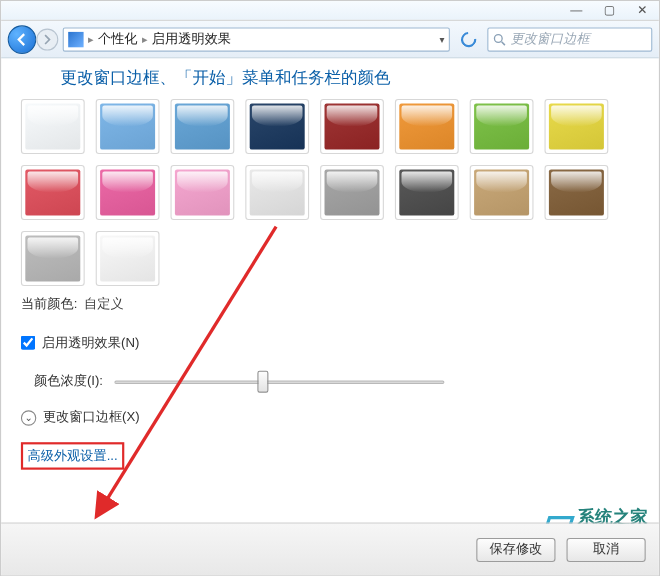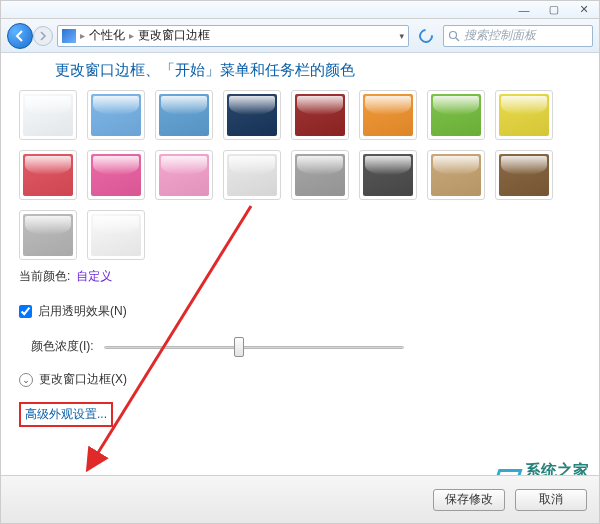--- a/index.html
+++ b/index.html
@@ -122,21 +122,21 @@
     left: 2px; top: 2px; right: 2px;
     height: 45%;
     background: linear-gradient(rgba(255,255,255,.85), rgba(255,255,255,0));
     border-radius: 2px 2px 50% 50%;
   }
   .cur-row {
     display: flex; gap: 6px; align-items: flex-start;
     margin: 8px 0;
     color: #333;
   }
-  .cur-val { color: #6d28d9; }
+  .cur-val { color: #404040; }
   .check-row {
     display: flex; gap: 6px; align-items: center;
     margin: 18px 0;
     color: #333;
   }
   .check-row input { width: 13px; height: 13px; }
   .intensity-row {
     display: flex; gap: 10px; align-items: center;
     margin: 16px 12px;
     color: #333;
@@ -242,30 +242,30 @@
   <div class="fwd-btn">
     <svg width="10" height="10" viewBox="0 0 10 10">
         <path d="M3 1l4 4-4 4" stroke="#96a4b2" stroke-width="1.5" fill="none"></path>
       </svg>
   </div>
   <div class="bread">
     <span class="bicon"></span>
     <span class="sep">▸</span>
     <span>个性化</span>
     <span class="sep">▸</span>
-    <span>更改窗口边框</span>
+    <span>启用透明效果</span>
     <span class="drop">▾</span>
   </div>
   <span class="refresh-icon"></span>
   <div class="search">
     <svg width="12" height="12" viewBox="0 0 12 12">
         <circle cx="5" cy="5" r="3.5" stroke="#8aa0b6" fill="none" stroke-width="1.2"></circle>
         <line x1="8" y1="8" x2="11" y2="11" stroke="#8aa0b6" stroke-width="1.4"></line>
       </svg>
-    <span>搜索控制面板</span>
+    <span>更改窗口边框</span>
   </div>
 </div>
 
 <div class="content">
   <div class="page-title">更改窗口边框、「开始」菜单和任务栏的颜色</div>
 
   <div class="swatches" id="swatch-grid">
       <div class="swatch">
         <div class="sw-inner" style="background: linear-gradient(160deg, rgb(247, 250, 252) 0%, rgb(227, 230, 232) 100%);"></div>
       </div>

